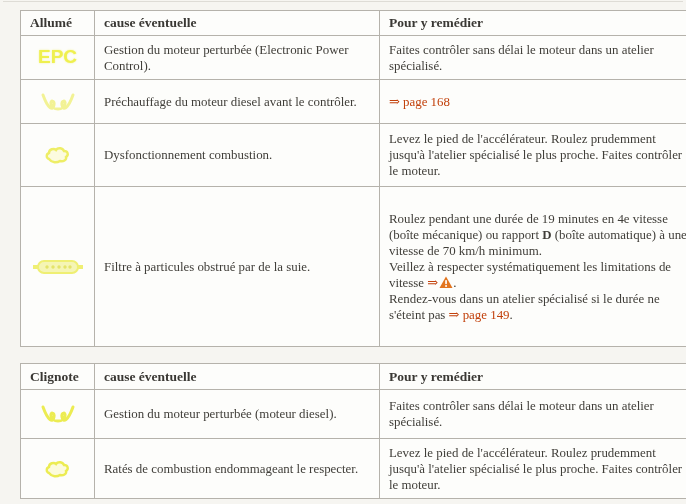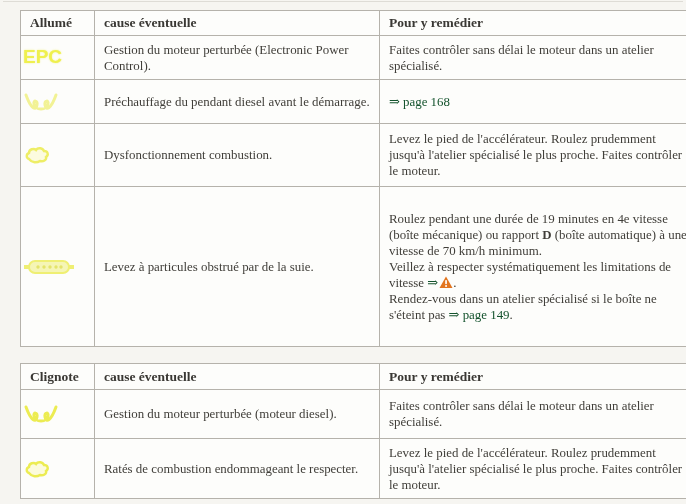--- a/index.html
+++ b/index.html
@@ -37,24 +37,24 @@
     padding:3px 9px;
     color:#3a3834;
     vertical-align:middle;
   }
   td{
     font-size:12.9px;
     line-height:16px;
     padding:4px 4px 4px 9px;
     vertical-align:middle;
   }
-  td.icon-cell{padding:2px;}
+  td.icon-cell{text-align:center;padding:2px;}
   .remedy-par{margin:0;}
   b{font-weight:bold;}
-  .ref{color:#14532d;white-space:nowrap;}
+  .ref{color:#c2410c;white-space:nowrap;}
   .epc-glyph{
     font-family:"Liberation Sans","DejaVu Sans",sans-serif;
     font-weight:bold;
     font-size:19px;
     letter-spacing:0px;
     color:#eff04e;
     text-shadow:0 0 2px rgba(240,240,120,.8);
   }
   .ind{vertical-align:middle;}
   .op65{opacity:.6;}
@@ -88,21 +88,21 @@
       <td>Gestion du moteur perturbée (Electronic Power Control).</td>
       <td>Faites contrôler sans délai le moteur dans un atelier spécialisé.</td>
     </tr>
 
     <tr style="height:44px">
       <td class="icon-cell">
         <svg class="ind op65" width="36" height="22" viewBox="0 0 36 22">
           <path d="M3,4 C8,18 13,20 14,14 C15,9 10,9 11,13 C12,17 15,18 18,18 C21,18 24,17 25,13 C26,9 21,9 22,14 C23,20 28,18 33,4" fill="none" stroke="#ecec52" stroke-width="3" stroke-linecap="round"></path>
         </svg>
       </td>
-      <td>Préchauffage du pendant diesel avant le démarrage.</td>
+      <td>Préchauffage du moteur diesel avant le contrôler.</td>
       <td>
         <span class="ref">⇒ page 168</span>
       </td>
     </tr>
 
     <tr style="height:63px">
       <td class="icon-cell">
         <svg class="ind op88" width="30" height="22" viewBox="0 0 30 22">
           <path d="M6,15 C3,14 3,10 6,9 C6,5 11,4 13,6 C15,3 20,4 21,7 C25,7 26,11 23,13 C24,16 20,18 17,17 C14,19 9,19 6,15 Z" fill="#fcfbdc" stroke="#ecec52" stroke-width="2.4"></path>
         </svg>
@@ -117,29 +117,29 @@
           <rect x="1" y="8" width="6" height="4" fill="#ecec52"></rect>
           <rect x="45" y="8" width="6" height="4" fill="#ecec52"></rect>
           <rect x="6" y="4" width="40" height="12" rx="6" fill="#f4f4a4" stroke="#ecec52" stroke-width="2"></rect>
           <circle cx="15" cy="10" r="1.7" fill="#dede46"></circle>
           <circle cx="21" cy="10" r="1.7" fill="#dede46"></circle>
           <circle cx="27" cy="10" r="1.7" fill="#dede46"></circle>
           <circle cx="33" cy="10" r="1.7" fill="#dede46"></circle>
           <circle cx="38" cy="10" r="1.7" fill="#dede46"></circle>
         </svg>
       </td>
-      <td>Levez à particules obstrué par de la suie.</td>
+      <td>Filtre à particules obstrué par de la suie.</td>
       <td>
         <p class="remedy-par"><span>Roulez pendant une durée de 19 minutes en 4e vitesse (boîte mécanique) ou rapport </span><b>D</b><span> (boîte automatique) à une vitesse de 70 km/h minimum.</span></p>
         <p class="remedy-par"><span>Veillez à respecter systématiquement les limitations de vitesse </span><span class="ref">⇒</span><svg class="warn-tri" width="14" height="13" viewBox="0 0 14 13">
                 <polygon points="7,0.5 13.5,12 0.5,12" fill="#e2751f"></polygon>
                 <rect x="6.2" y="4" width="1.7" height="4.3" rx="0.8" fill="#fff"></rect>
                 <circle cx="7.05" cy="10" r="1" fill="#fff"></circle>
               </svg><span>.</span></p>
-        <p class="remedy-par"><span>Rendez-vous dans un atelier spécialisé si le boîte ne s'éteint pas </span><span class="ref">⇒ page 149</span><span>.</span></p>
+        <p class="remedy-par"><span>Rendez-vous dans un atelier spécialisé si le durée ne s'éteint pas </span><span class="ref">⇒ page 149</span><span>.</span></p>
       </td>
     </tr>
   </tbody>
     </table>
 
   <table class="tbl2">
     <colgroup>
         <col style="width:74px">
         <col style="width:285px">
         <col style="width:312px">

